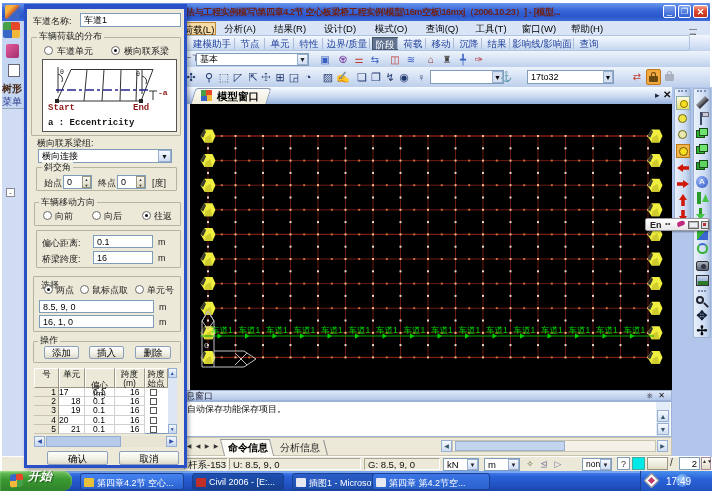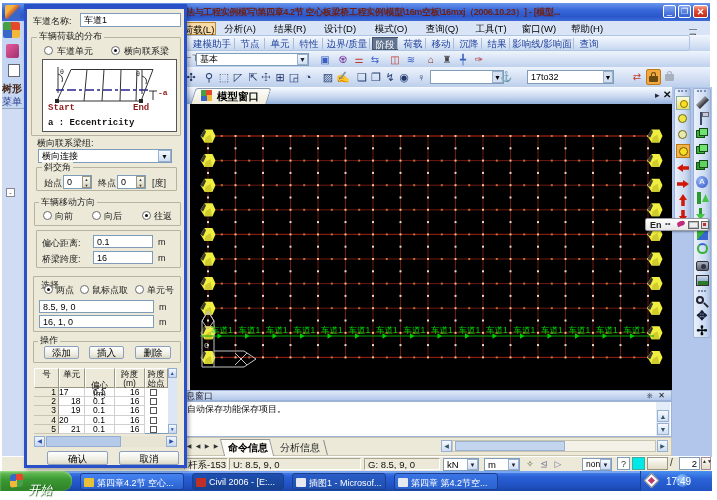--- a/index.html
+++ b/index.html
@@ -876,34 +876,34 @@
 <div class="ab" style="left:6px;top:44px;width:13px;height:14px;background:linear-gradient(135deg,#e85a9a,#a03070);border-radius:2px"></div>
 <div class="ab" style="left:8px;top:64px;width:12px;height:13px;background:#fff;border:1px solid #667"></div>
 <div class="ab" style="left:2px;top:82px;font-size:10px;color:#4a2a1a;font-weight:bold">树形</div>
 <div class="ab" style="left:2px;top:95px;font-size:10px;color:#2a3a8a">菜单</div>
 <div class="ab" style="left:2px;top:108px;width:22px;height:348px;background:#cfdcf4;border-top:1px solid #9ab"></div>
 <div class="ab" style="left:6px;top:188px;width:9px;height:9px;background:#fff;border:1px solid #889;font-size:7px;line-height:7px;text-align:center;color:#334">-</div>
 <div class="ab" style="left:0px;top:471px;width:712px;height:20px;background:linear-gradient(#4a86ee,#2a5fd6 30%,#2153c4 70%,#1a46aa)"></div>
 <div class="ab" style="left:0px;top:471px;width:712px;height:2px;background:#77a5f3"></div>
 <div class="ab" style="left:0px;top:471px;width:72px;height:20px;background:linear-gradient(#6fc45e,#3c9a34 40%,#2e8128);border-radius:0 9px 9px 0;box-shadow:inset 0 1px 2px #9de08a"></div>
 <div class="ab" style="left:10px;top:474px;width:13px;height:13px;background:conic-gradient(#e8482a 25%,#46a048 25% 50%,#f2b83a 50% 75%,#3a66c8 75%);border-radius:3px;transform:skewY(-6deg)"></div>
-<div class="ab" style="left:28px;top:482px;font-size:12px;font-style:italic;font-weight:normal;color:#fff;text-shadow:1px 1px 1px #1a5a14">开始</div>
+<div class="ab" style="left:28px;top:468px;font-size:12px;font-style:italic;font-weight:bold;color:#fff;text-shadow:1px 1px 1px #1a5a14">开始</div>
 <div class="ab" style="left:80px;top:473px;width:104px;height:17px;background:linear-gradient(#4583f2,#2a62ce);border-radius:3px;border:1px solid #1a3f8f;overflow:hidden">
     <span style="position:absolute;left:3px;top:4px;width:10px;height:9px;background:#e8c03a;border-radius:1px"></span>
     <span style="position:absolute;left:16px;top:3px;font-size:9px;color:#fff;white-space:nowrap">第四章4.2节 空心...</span>
   </div>
 <div class="ab" style="left:192px;top:473px;width:92px;height:17px;background:linear-gradient(#1e4fb2,#16418f);border-radius:3px;border:1px solid #1a3f8f;overflow:hidden">
     <span style="position:absolute;left:3px;top:4px;width:10px;height:9px;background:#c03028;border-radius:1px"></span>
     <span style="position:absolute;left:16px;top:3px;font-size:9px;color:#fff;white-space:nowrap">Civil 2006 - [E:...</span>
   </div>
 <div class="ab" style="left:292px;top:473px;width:94px;height:17px;background:linear-gradient(#2a5cc8,#1e4fae);border-radius:3px;border:1px solid #1a3f8f;overflow:hidden">
     <span style="position:absolute;left:3px;top:4px;width:10px;height:9px;background:#e8e8f0;border-radius:1px"></span>
     <span style="position:absolute;left:16px;top:3px;font-size:9px;color:#fff;white-space:nowrap">插图1 - Microsof...</span>
   </div>
-<div class="ab" style="left:394px;top:473px;width:104px;height:17px;background:linear-gradient(#3b74e4,#2a62ce);border-radius:3px;border:1px solid #1a3f8f;overflow:hidden">
+<div class="ab" style="left:372px;top:473px;width:118px;height:17px;background:linear-gradient(#3b74e4,#2a62ce);border-radius:3px;border:1px solid #1a3f8f;overflow:hidden">
     <span style="position:absolute;left:3px;top:4px;width:10px;height:9px;background:#e8e8f0;border-radius:1px"></span>
     <span style="position:absolute;left:16px;top:3px;font-size:9px;color:#fff;white-space:nowrap">第四章 第4.2节空...</span>
   </div>
 <div class="ab" style="left:640px;top:471px;width:72px;height:20px;background:linear-gradient(#4a90f0,#2a62d8 40%,#2053c0);border-left:1px solid #1a3f8f"></div>
 <div class="ab" style="left:646px;top:475px;width:11px;height:11px;background:#fff;transform:rotate(45deg);border:1px solid #888">
     <div style="position:absolute;left:2px;top:2px;width:5px;height:5px;background:#c03a6a"></div>
   </div>
 <div class="ab" style="left:676px;top:474px;width:13px;height:13px;background:radial-gradient(circle at 35% 35%,#9ac8ff,#2a6ad8);border-radius:50%"></div>
 <div class="ab" style="left:666px;top:476px;font-size:10px;color:#fff">17:49</div>
 <div class="ab" style="left:24px;top:4px;width:163px;height:464px;background:#ece9d8;border:3px solid #2a50c8;border-top:5px solid #2a50c8;box-shadow:2px 2px 4px rgba(0,0,0,.3)"></div>

